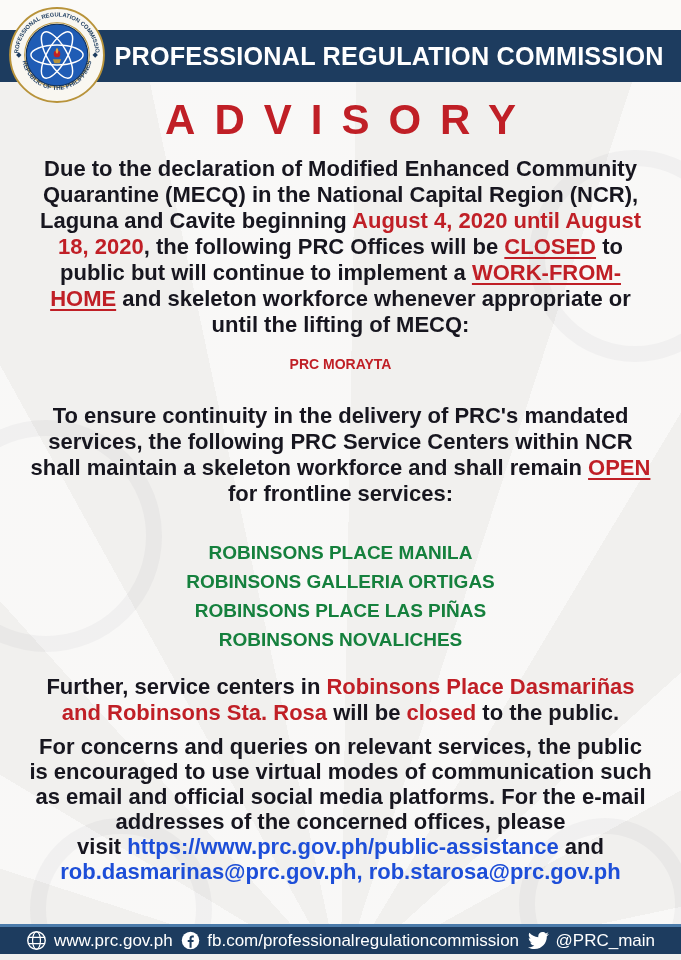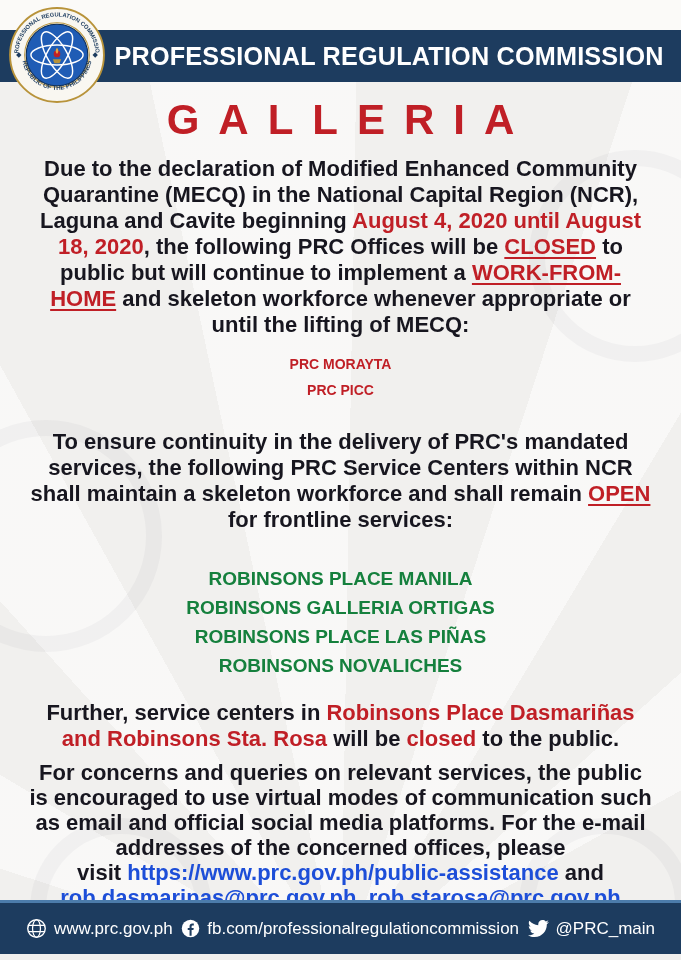--- a/index.html
+++ b/index.html
@@ -36,21 +36,21 @@
   .red{color:#c01f26;}
   .redu{color:#c01f26;text-decoration:underline;text-decoration-thickness:2px;text-underline-offset:3px;}
   .link{color:#1d4ed8;font-weight:700;cursor:pointer;}
   .center-red{color:#c01f26;font-weight:700;font-size:14px;line-height:26px;margin-bottom:26px;}
   .open-list{color:#15803d;font-weight:700;font-size:19px;line-height:29px;margin-bottom:20px;}
 
   
   .footer{position:absolute;left:0;right:0;bottom:0;height:36px;background:#f1f0ee;z-index:6;}
   .footer-bar{position:absolute;left:0;right:0;bottom:6px;height:27px;background:#1d3c5f;
     border-top:3px solid #4c7cab;display:flex;align-items:center;justify-content:space-between;
-    padding:12px 26px;color:#ffffff;font-size:17px;}
+    padding:0 26px;color:#ffffff;font-size:17px;}
   .f-item{display:flex;align-items:center;gap:7px;}
 </style>
 </head>
 <body>
 
 <div class="page">
   <div class="rays"></div>
   <div class="wm a"></div>
   <div class="wm b"></div>
   <div class="wm c"></div>
@@ -82,27 +82,26 @@
     </defs>
     <text font-size="5.6" font-weight="700" fill="#1d3c5f" font-family="Liberation Sans, sans-serif">
       <textPath href="#arcTop" startOffset="50%" text-anchor="middle">PROFESSIONAL REGULATION COMMISSION</textPath>
     </text>
     <text font-size="6" font-weight="700" fill="#1d3c5f" font-family="Liberation Sans, sans-serif">
       <textPath href="#arcBot" startOffset="50%" text-anchor="middle">REPUBLIC OF THE PHILIPPINES</textPath>
     </text>
   </svg>
 
   <div class="main">
-    <div class="advisory">GALLERIA</div>
+    <div class="advisory">ADVISORY</div>
 
     <p class="p1"><span>Due to the declaration of Modified Enhanced Community Quarantine (MECQ) in the National Capital Region (NCR), Laguna and Cavite beginning </span><span class="red">August 4, 2020 until August 18, 2020</span><span>, the following PRC Offices will be </span><span class="redu">CLOSED</span><span> to public but will continue to implement a </span><span class="redu">WORK-FROM-HOME</span><span> and skeleton workforce whenever appropriate or until the lifting of MECQ:</span></p>
 
     <div class="center-red">
       <div>PRC MORAYTA</div>
-      <div>PRC PICC</div>
     </div>
 
     <p class="p2"><span>To ensure continuity in the delivery of PRC's mandated services, the following PRC Service Centers within NCR shall maintain a skeleton workforce and shall remain </span><span class="redu">OPEN</span><span> for frontline services:</span></p>
 
     <div class="open-list">
       <div>ROBINSONS PLACE MANILA</div>
       <div>ROBINSONS GALLERIA ORTIGAS</div>
       <div>ROBINSONS PLACE LAS PIÑAS</div>
       <div>ROBINSONS NOVALICHES</div>
     </div>

